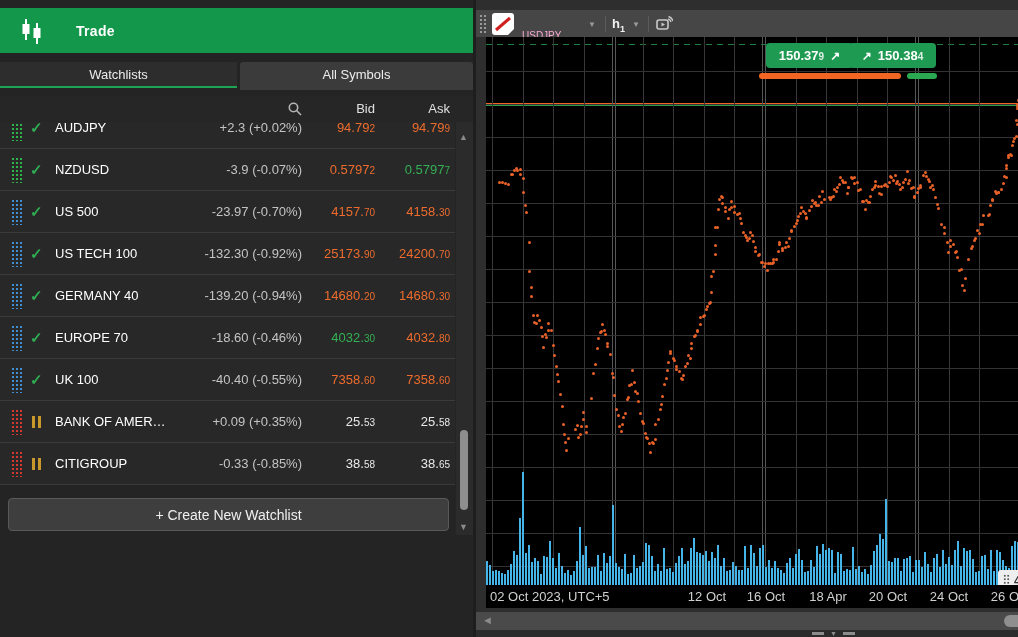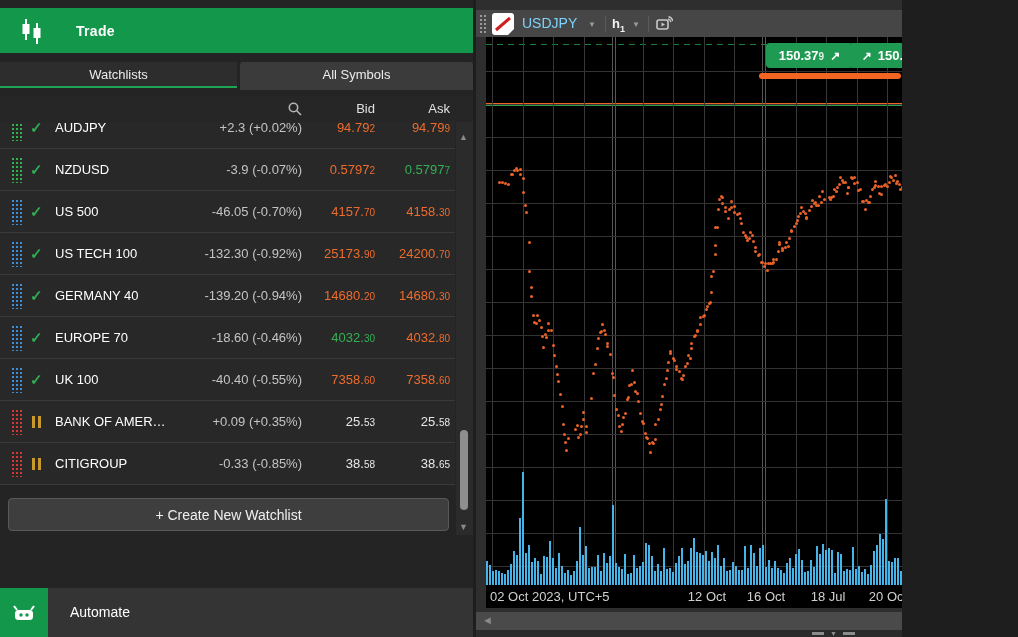--- a/index.html
+++ b/index.html
@@ -1,17 +1,17 @@
 <!DOCTYPE html>
 <html><head>
 <meta charset="utf-8">
 <style>
   html,body{margin:0;padding:0;background:#1e1e1e;}
   *{box-sizing:border-box;font-family:"Liberation Sans",sans-serif;}
-  .app{position:relative;width:902px;height:637px;background:#1e1e1e;overflow:hidden;}
+  .app{position:relative;width:1018px;height:637px;background:#1e1e1e;overflow:hidden;}
 
   
   .panel-left{position:absolute;left:0;top:0;width:473px;height:637px;background:#242424;overflow:hidden;}
   .trade-header{position:absolute;left:0;top:8px;width:473px;height:45px;background:#13984b;display:flex;align-items:center;}
   .trade-header .ticon{margin-left:18px;}
   .trade-title{margin-left:28px;color:#fff;font-size:14px;font-weight:bold;letter-spacing:.3px;}
   .tabsrow{position:absolute;left:0;top:62px;width:473px;height:28px;background:#242424;}
   .tab{position:absolute;top:0;height:26px;line-height:26px;text-align:center;font-size:13px;color:#ececec;cursor:pointer;}
   .tab-active{left:0;width:237px;background:#2d2d2d;border-bottom:2px solid #1fa355;}
   .tab-inactive{left:240px;width:233px;background:#3b3b3b;border-radius:3px 3px 0 0;height:28px;}
@@ -49,21 +49,21 @@
   .action.copy{top:538px;}
   .action.automate{top:588px;height:49px;border-bottom:none;}
 
   
   .panel-chart{position:absolute;left:476px;top:0;width:542px;height:637px;background:#2e2e2e;overflow:hidden;}
   .cheader{position:absolute;left:0;top:10px;width:542px;height:27px;background:#464646;}
   .cdots{position:absolute;left:3px;top:4px;width:8px;height:19px;color:#9a9a9a;
     background-image:radial-gradient(circle,currentColor 1px,transparent 1.2px);background-size:4px 4px;}
   .symicon{position:absolute;left:16px;top:3px;width:22px;height:22px;background:#fff;border-radius:3px;}
   .symicon::after{content:"";position:absolute;right:0;bottom:0;border-style:solid;border-width:0 0 6px 6px;border-color:transparent transparent #464646 transparent;}
-  .csym{position:absolute;left:46px;top:5px;color:#7dd3fc;font-size:14px;}
+  .csym{position:absolute;left:46px;top:20px;color:#f9a8d4;font-size:10px;}
   .tri{position:absolute;color:#9a9a9a;font-size:8px;top:10px;}
   .csep{position:absolute;top:6px;width:1px;height:16px;background:#5a5a5a;}
   .tf{position:absolute;left:136px;top:6px;color:#f2f2f2;font-size:13px;font-weight:bold;}
   .tf sub{font-size:9px;}
 
   .plot{position:absolute;left:10px;top:37px;width:532px;height:548px;background:#000;overflow:hidden;}
   .gv{position:absolute;top:0;width:1px;height:100%;background:#383838;}
   .gv.b{background:#565656;}
   .gh{position:absolute;left:0;width:100%;height:1px;background:#333;}
   .askdash{position:absolute;left:0;top:7px;width:100%;height:1px;
@@ -145,21 +145,21 @@
             <span class="check">✓</span>
             <span class="sym">NZDUSD</span>
             <span class="chg">-3.9 (-0.07%)</span>
             <span class="bidc" style="color: rgb(237, 108, 45);"><span>0.5797</span><span class="p-sm">2</span></span>
             <span class="askc" style="color: rgb(51, 176, 84);"><span>0.5797</span><span class="p-sm">7</span></span>
           </div>
           <div class="wrow">
             <span class="handle" style="color: rgb(63, 143, 214);"></span>
             <span class="check">✓</span>
             <span class="sym">US 500</span>
-            <span class="chg">-46.05 (-0.70%)</span>
+            <span class="chg">-23.97 (-0.70%)</span>
             <span class="bidc" style="color: rgb(237, 108, 45);"><span>4157.</span><span class="p-sm">70</span></span>
             <span class="askc" style="color: rgb(237, 108, 45);"><span>4158.</span><span class="p-sm">30</span></span>
           </div>
           <div class="wrow">
             <span class="handle" style="color: rgb(63, 143, 214);"></span>
             <span class="check">✓</span>
             <span class="sym">US TECH 100</span>
             <span class="chg">-132.30 (-0.92%)</span>
             <span class="bidc" style="color: rgb(237, 108, 45);"><span>25173.</span><span class="p-sm">90</span></span>
             <span class="askc" style="color: rgb(237, 108, 45);"><span>24200.</span><span class="p-sm">70</span></span>
@@ -209,32 +209,20 @@
 
     <div class="vscroll">
       <span class="arr up">▲</span>
       <span class="vthumb"></span>
       <span class="arr down">▼</span>
     </div>
 
     <button class="create">+ Create New Watchlist</button>
 
 
-    <div class="action automate">
-      <span class="ablock">
-        <svg width="24" height="22" viewBox="0 0 24 22">
-          <line x1="5" y1="8" x2="2" y2="4" stroke="#fff" stroke-width="2"></line>
-          <line x1="19" y1="8" x2="22" y2="4" stroke="#fff" stroke-width="2"></line>
-          <rect x="3" y="8" width="18" height="10" rx="3.5" fill="#fff"></rect>
-          <circle cx="9" cy="13" r="1.7" fill="#13984b"></circle>
-          <circle cx="15" cy="13" r="1.7" fill="#13984b"></circle>
-        </svg>
-      </span>
-      <span class="albl">Automate</span>
-    </div>
   </section>
 
   <section class="panel-chart">
     <div class="cheader">
       <span class="cdots"></span>
       <span class="symicon">
         <svg width="22" height="22" viewBox="0 0 22 22">
             <line x1="4" y1="17" x2="18" y2="5" stroke="#cf1f1f" stroke-width="3"></line>
           </svg>
       </span>
@@ -830,21 +818,21 @@
         <span class="zdots"></span>
         <span>4</span>
       </div>
       <span class="zo-hint"></span>
     </div>
 
     <div class="xaxis" id="xaxis">
       <span class="xstart">02 Oct 2023, UTC+5</span>
     <span class="xtick" style="left: 221px;">12 Oct</span>
         <span class="xtick" style="left: 280px;">16 Oct</span>
-        <span class="xtick" style="left: 342px;">18 Jul</span>
+        <span class="xtick" style="left: 342px;">18 Apr</span>
         <span class="xtick" style="left: 402px;">20 Oct</span>
         <span class="xtick" style="left: 463px;">24 Oct</span>
         <span class="xtick" style="left: 524px;">26 Oct</span>
       </div>
 
     <div class="hscroll">
       <span class="arr">◄</span>
       <span class="hthumb"></span>
     </div>
     <div class="bottombar">

